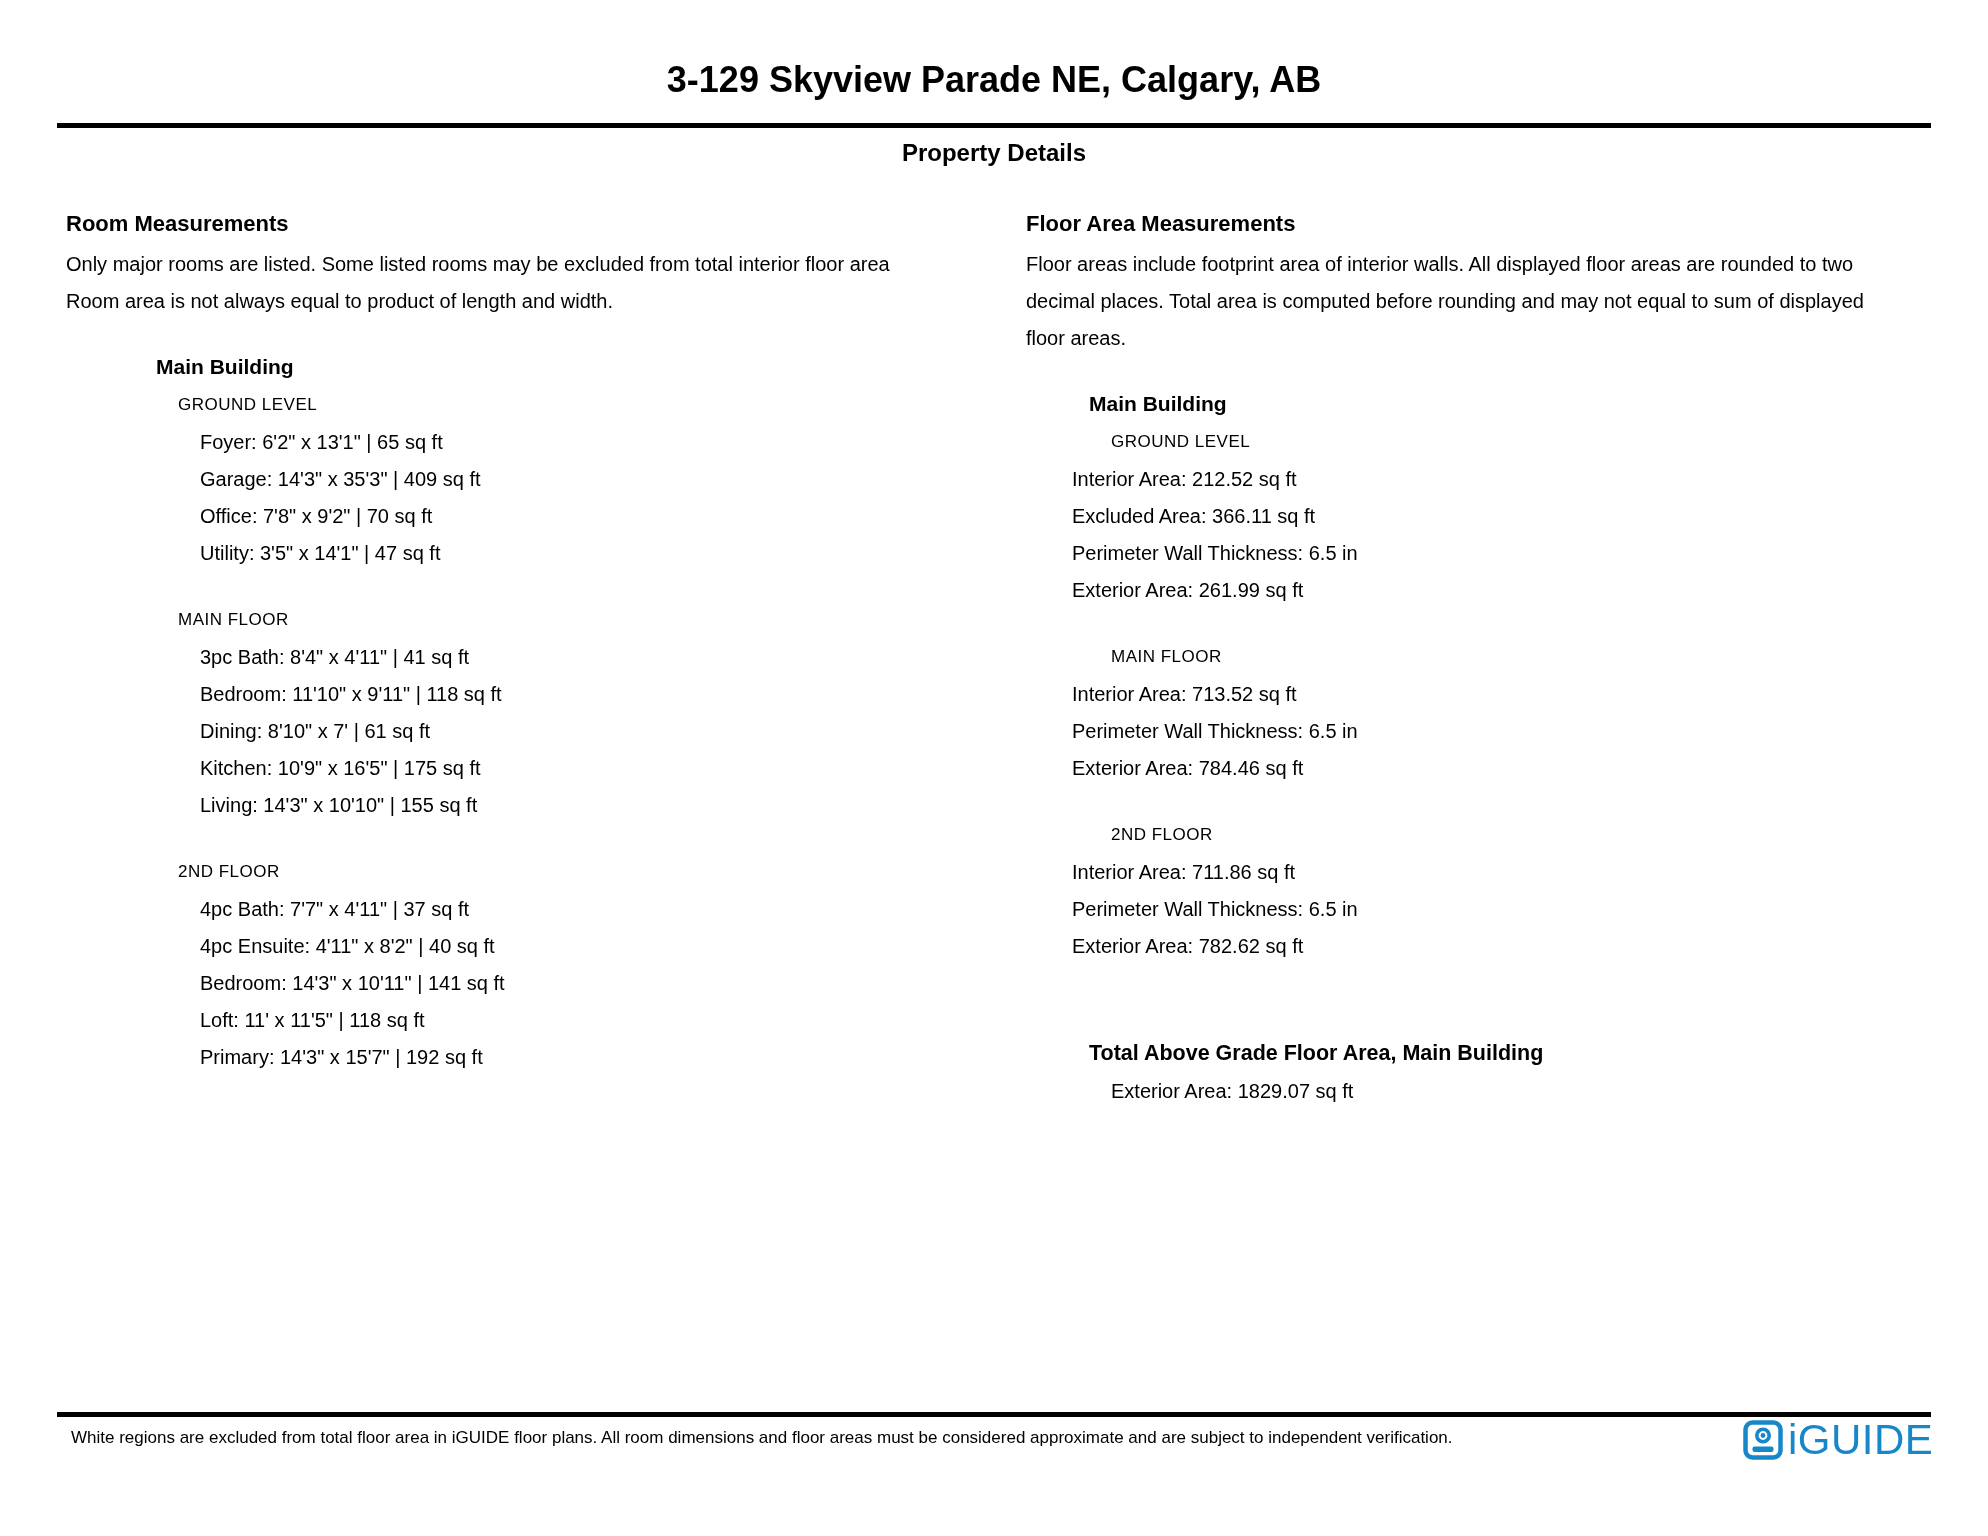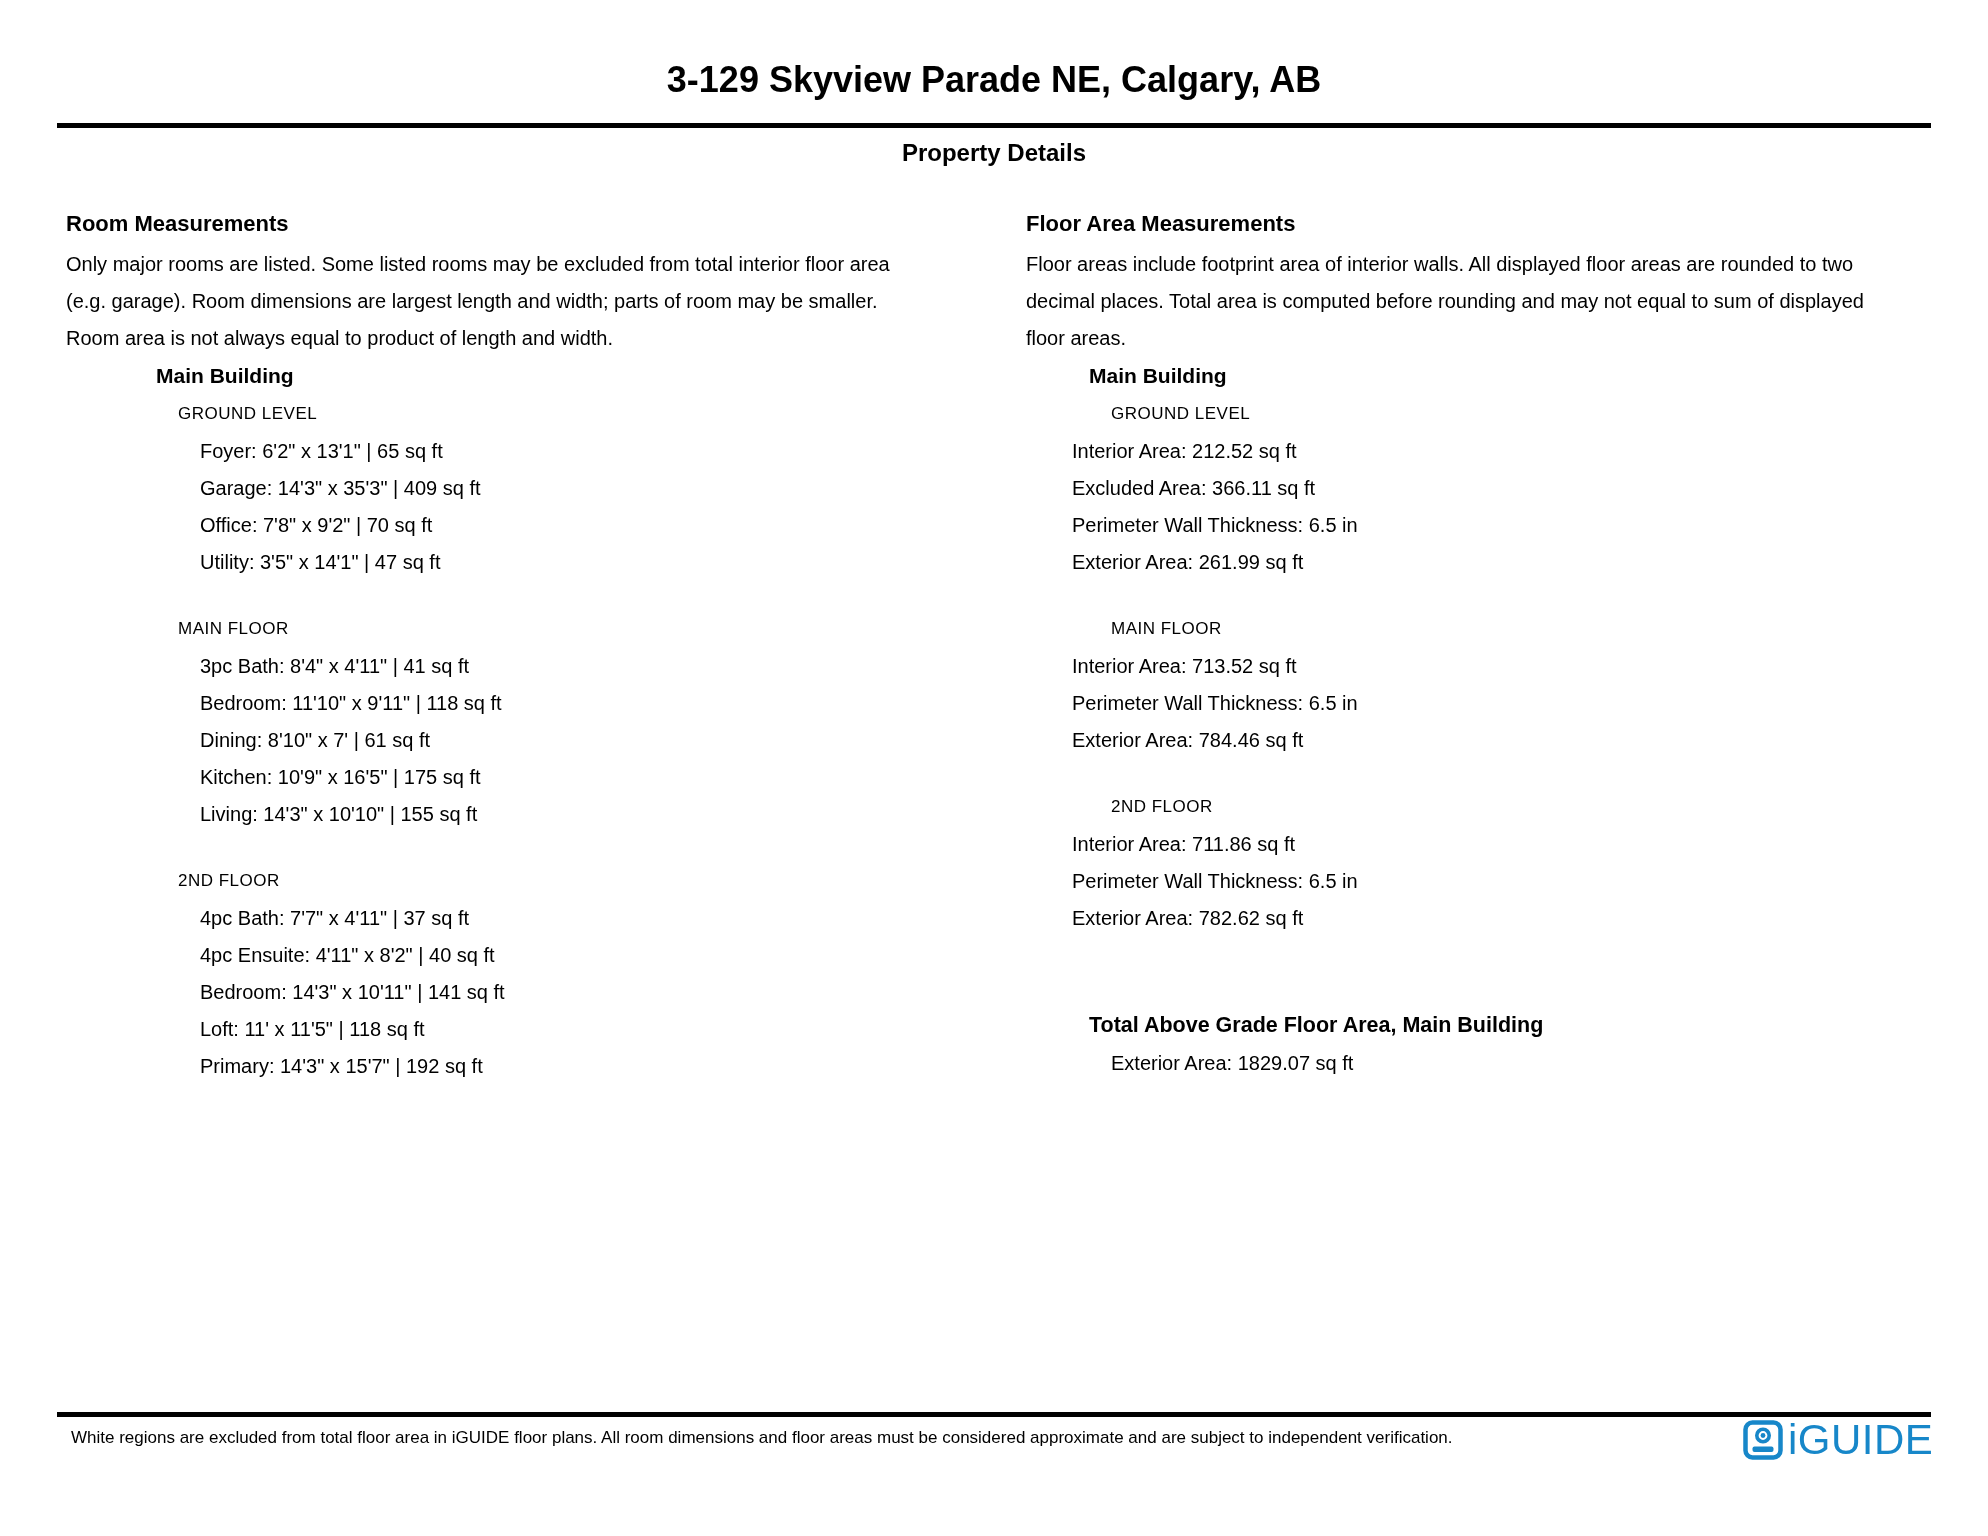--- a/index.html
+++ b/index.html
@@ -32,21 +32,21 @@
   
   .col { position: absolute; top: 210px; font-size: 20px; }
   .col-left  { left: 66px;  width: 945px; }
   .col-right { left: 1026px; width: 945px; }
 
   .sec-heading { font-size: 22px; font-weight: bold; line-height: 28px; }
   .sec-desc { margin-top: 8px; }
   .line { line-height: 37px; white-space: pre; }
 
   .building-name {
-    font-weight: bold; font-size: 21px; line-height: 38px; 
+    font-weight: bold; font-size: 21px; line-height: 38px; margin-top: 28px;
   }
   .level { font-size: 17px; line-height: 38px; letter-spacing: 0.5px; }
   .floor + .floor { margin-top: 29px; }
 
   .col-left  .building-name { margin-left: 90px; }
   .col-left  .level         { margin-left: 112px; }
   .col-left  .item          { margin-left: 134px; }
   .col-right .building-name { margin-left: 63px; }
   .col-right .level         { margin-left: 85px; }
   .col-right .item          { margin-left: 46px; }
@@ -83,21 +83,20 @@
 <div class="page">
 
   <div class="page-title">3-129 Skyview Parade NE, Calgary, AB</div>
   <div class="top-rule"></div>
   <div class="page-subtitle">Property Details</div>
 
   <div class="col col-left">
     <div class="sec-heading">Room Measurements</div>
     <div class="sec-desc">
         <div class="line">Only major rooms are listed. Some listed rooms may be excluded from total interior floor area</div>
-        <div class="line">(e.g. garage). Room dimensions are largest length and width; parts of room may be smaller.</div>
         <div class="line">Room area is not always equal to product of length and width.</div>
       </div>
     <div class="building-name">Main Building</div>
     <div class="floors">
         <div class="floor">
           <div class="level">GROUND LEVEL</div>
           <div class="line item">Foyer: 6'2" x 13'1" | 65 sq ft</div>
           <div class="line item">Garage: 14'3" x 35'3" | 409 sq ft</div>
           <div class="line item">Office: 7'8" x 9'2" | 70 sq ft</div>
           <div class="line item">Utility: 3'5" x 14'1" | 47 sq ft</div>

